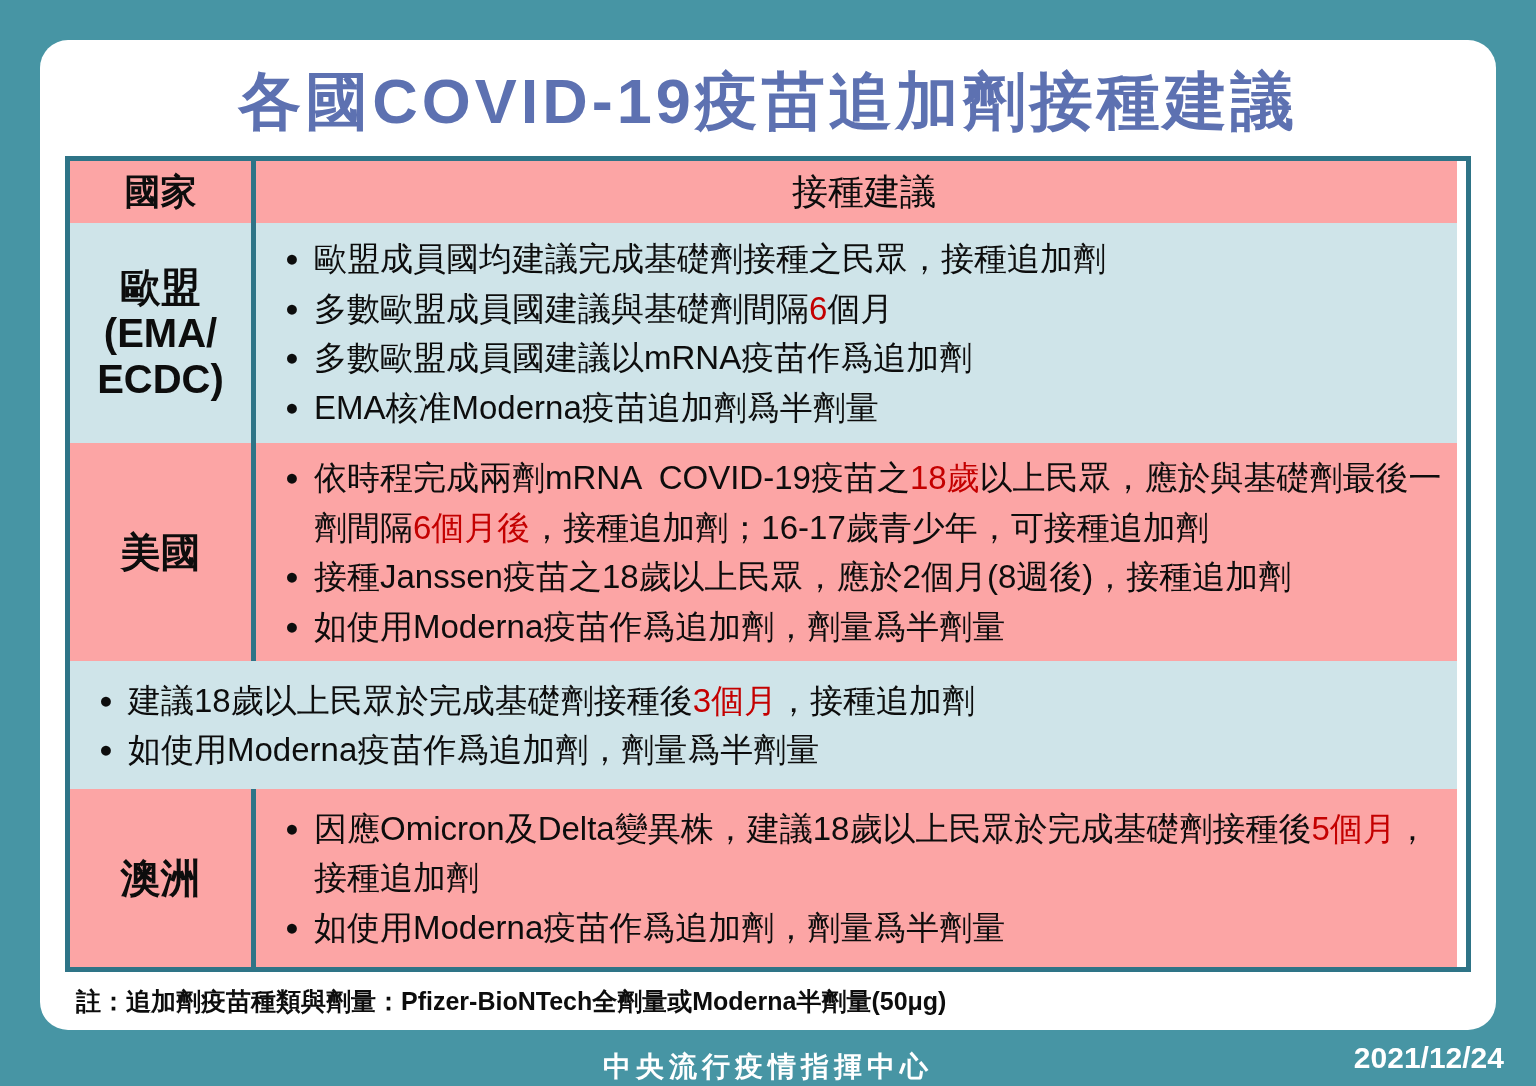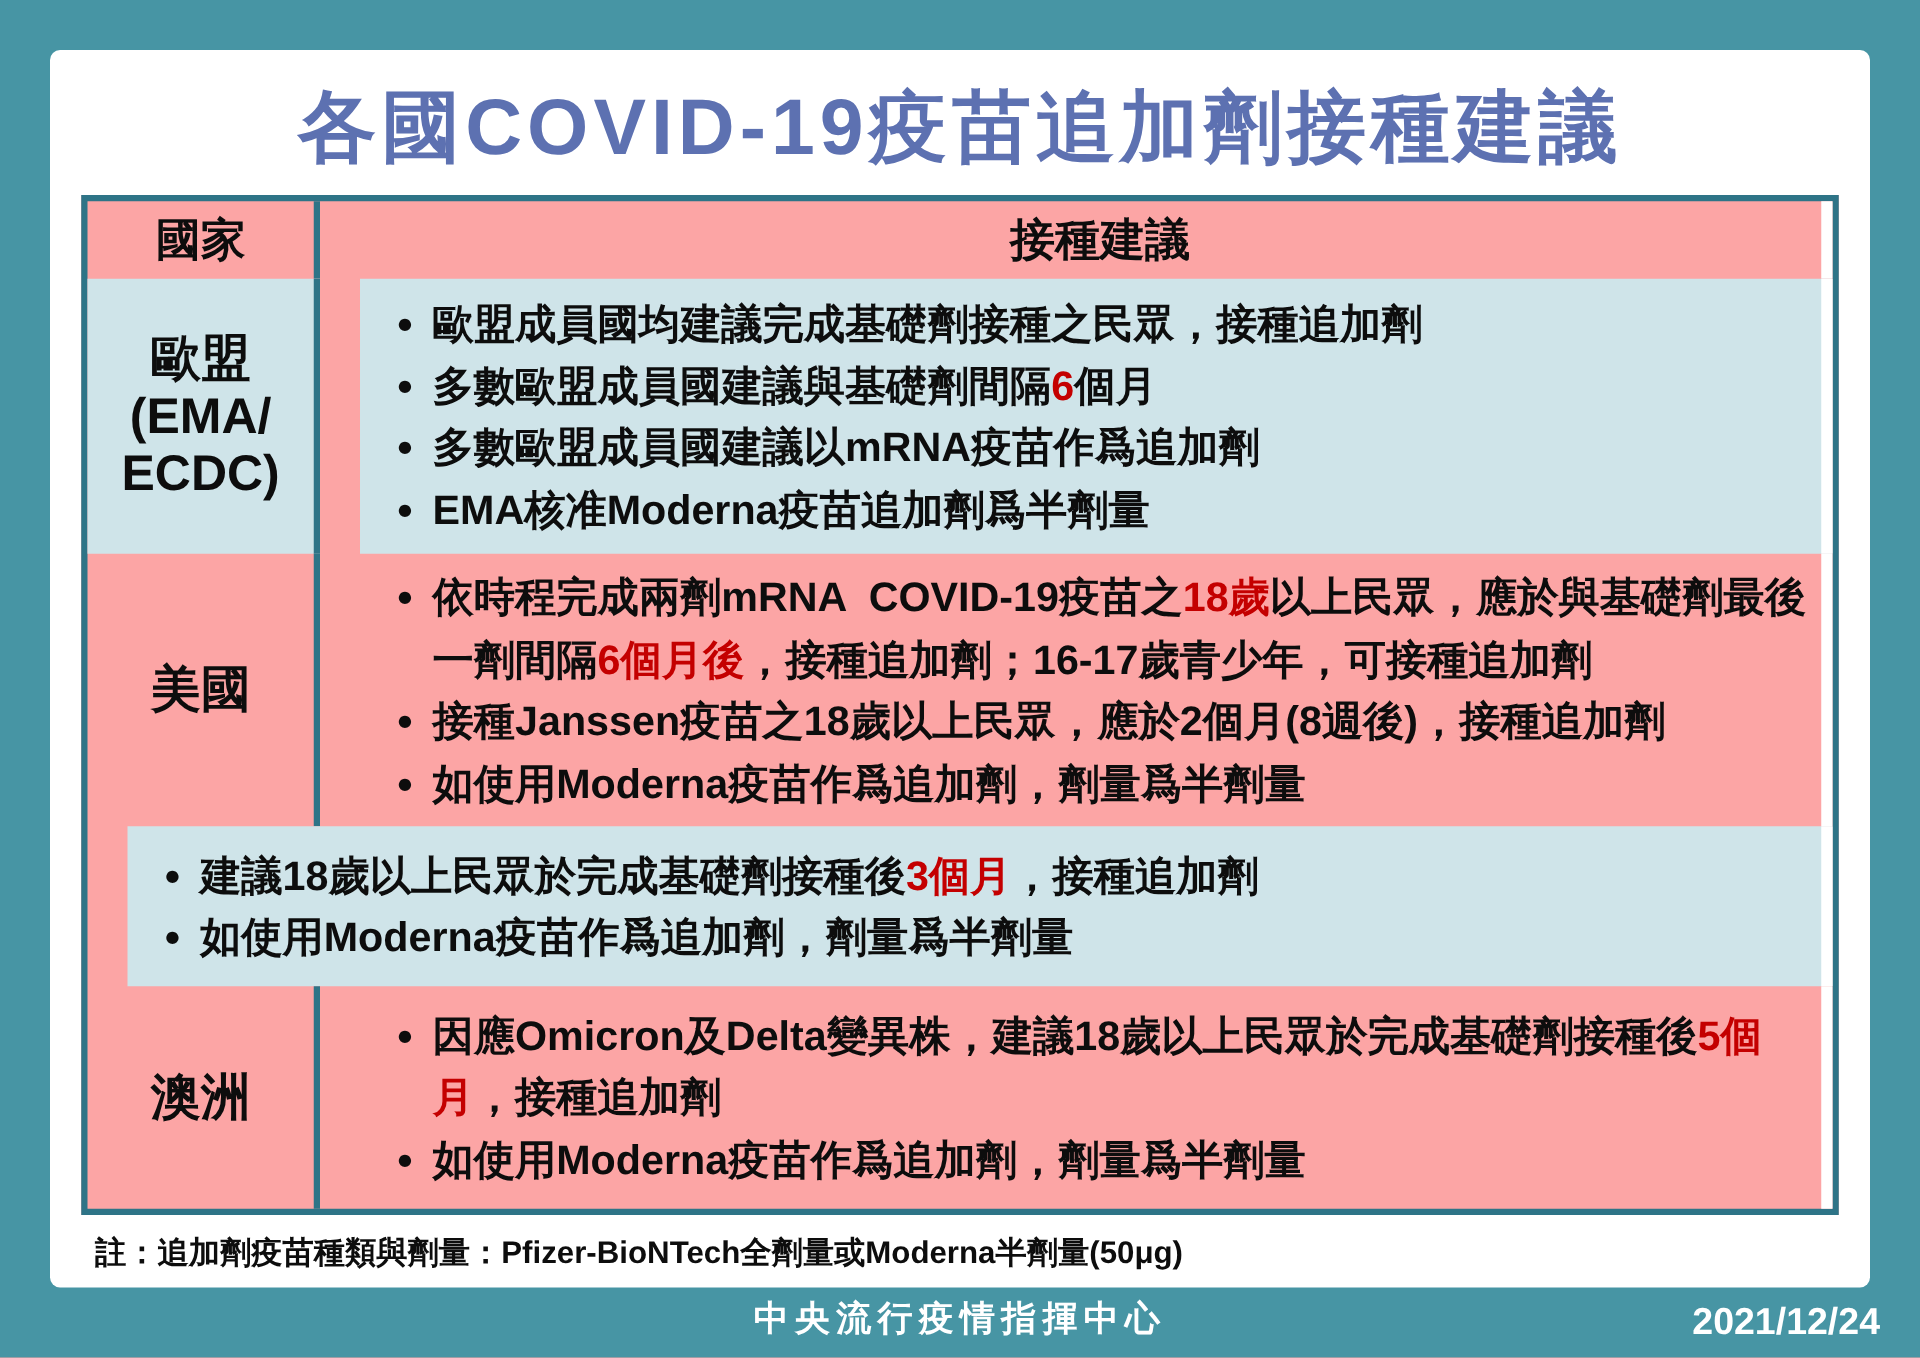--- a/index.html
+++ b/index.html
@@ -8,21 +8,21 @@
   }
   *{margin:0;padding:0;box-sizing:border-box;}
   html,body{width:1536px;height:1086px;overflow:hidden;}
   body{
     background:var(--bg);
     font-family:"Liberation Sans","DejaVu Sans",sans-serif;
     color:var(--ink); position:relative;
   }
   .card{
     position:absolute; left:40px; top:40px; right:40px; bottom:56px;
-    background:var(--card); border-radius:8px; overflow:hidden;
+    background:var(--card); border-radius:28px; overflow:hidden;
   }
   .title{
     height:116px; display:flex; align-items:center; justify-content:center;
     font-size:63px; font-weight:700; color:var(--title); letter-spacing:4px;
     padding-top:8px;
   }
   .table{
     margin:0 25px; border:5px solid var(--border); background:#fca5a5;
   }
   .row{display:flex; align-items:stretch;}
@@ -33,39 +33,39 @@
     font-weight:700; text-align:center; font-size:40px; line-height:1.15;
   }
   .row.header .cell-country, .row.header .cell-rec{
     font-size:36px; line-height:1; align-items:center;
   }
   .row.header .cell-rec{display:flex; justify-content:center;}
   .cell-rec{
     flex:1; display:flex; flex-direction:column; justify-content:center;
     padding:10px 8px 10px 14px;
     box-shadow:inset -9px 0 0 #ffffff;
-    font-size:33px; font-weight:700; line-height:1.5;margin-left:32px;
+    font-size:33px; font-weight:400; line-height:1.5;
   }
   .rows .row:nth-child(1){min-height:220px;}
   .rows .row:nth-child(2){min-height:212px;}
   .rows .row:nth-child(3){min-height:128px;}
   .rows .row:nth-child(4){min-height:178px;}
   .rows .row:nth-child(odd) .cell-country,
   .rows .row:nth-child(odd) .cell-rec{background:var(--shade);}
   .bullet{display:flex;}
   .bullet .marker{
     flex:0 0 44px; text-align:center; font-size:23px; line-height:49px;
   }
   .bullet .btext{flex:1; white-space:pre-wrap;}
   .red{color:var(--red);}
   .note{
     margin:13px 0 0 36px; font-size:25px; font-weight:700;
   }
   .footer-center{
-    position:absolute; bottom:12px; left:0; width:100%;
+    position:absolute; bottom:0; left:0; width:100%;
     text-align:center; color:#fff; font-weight:700; font-size:28px;
     letter-spacing:5px;
   }
   .footer-date{
     position:absolute; bottom:11px; right:32px;
     color:#fff; font-weight:700; font-size:30px;
   }
 </style>
 </head>
 <body>

